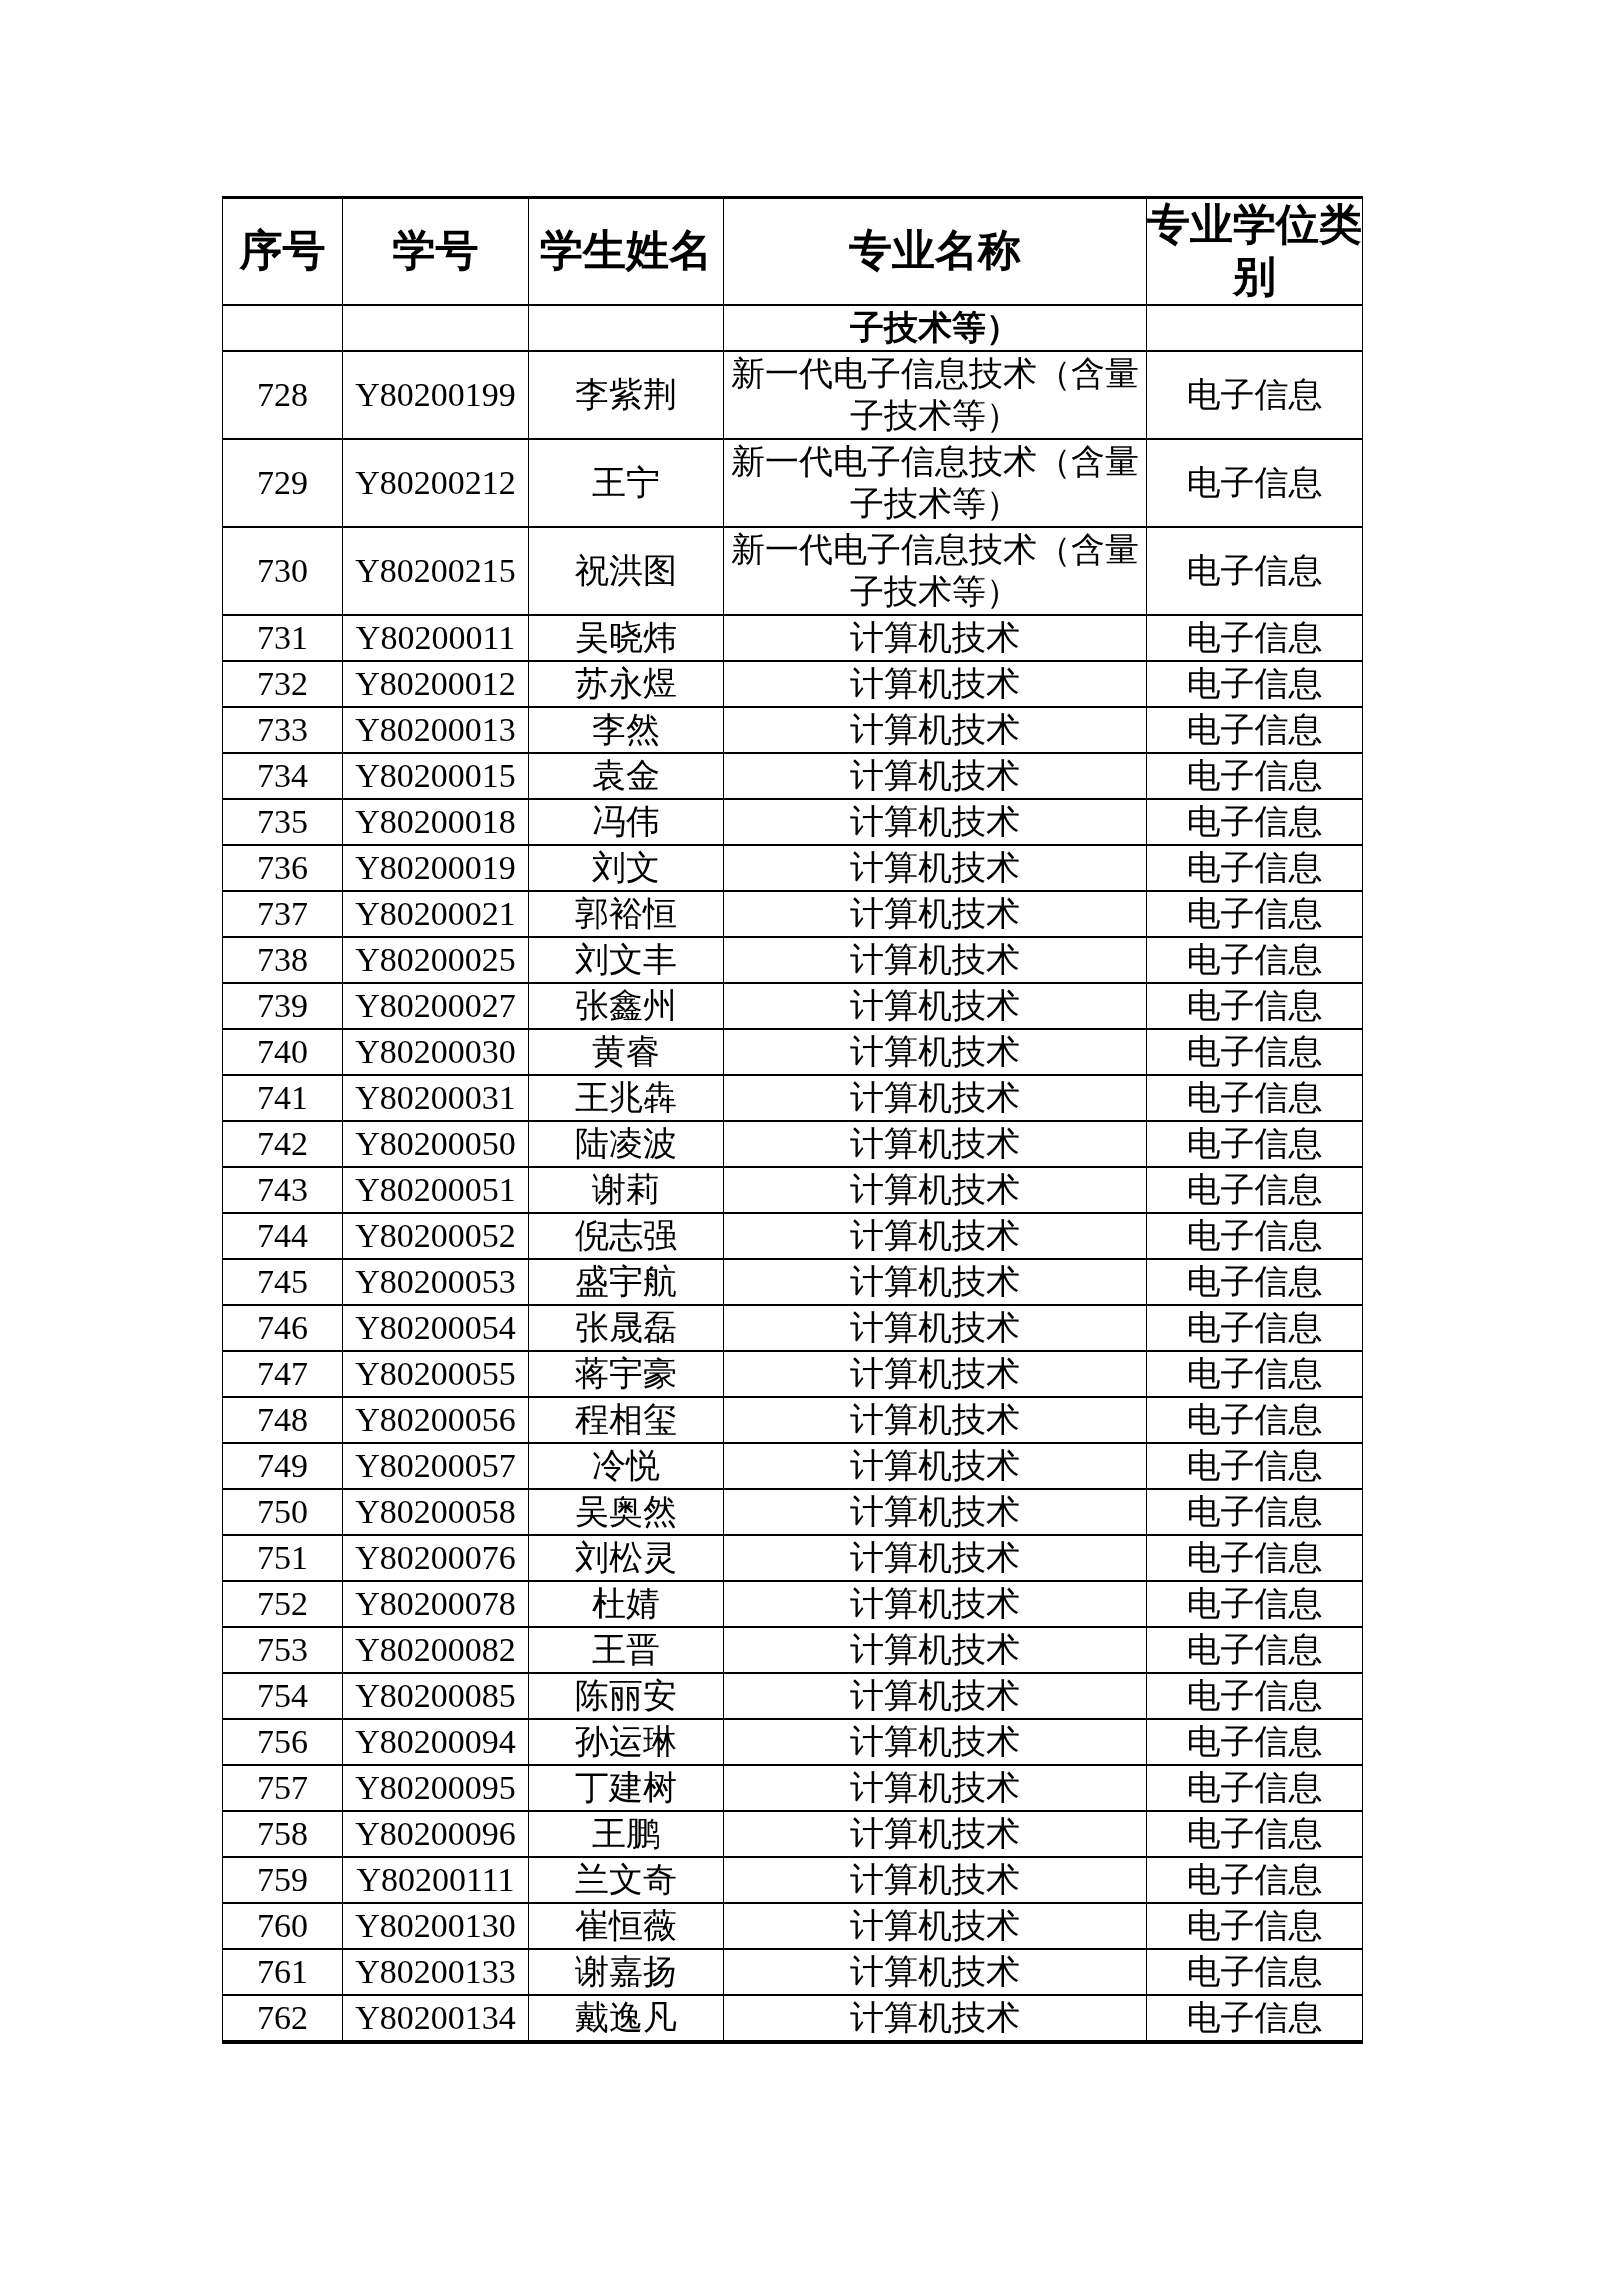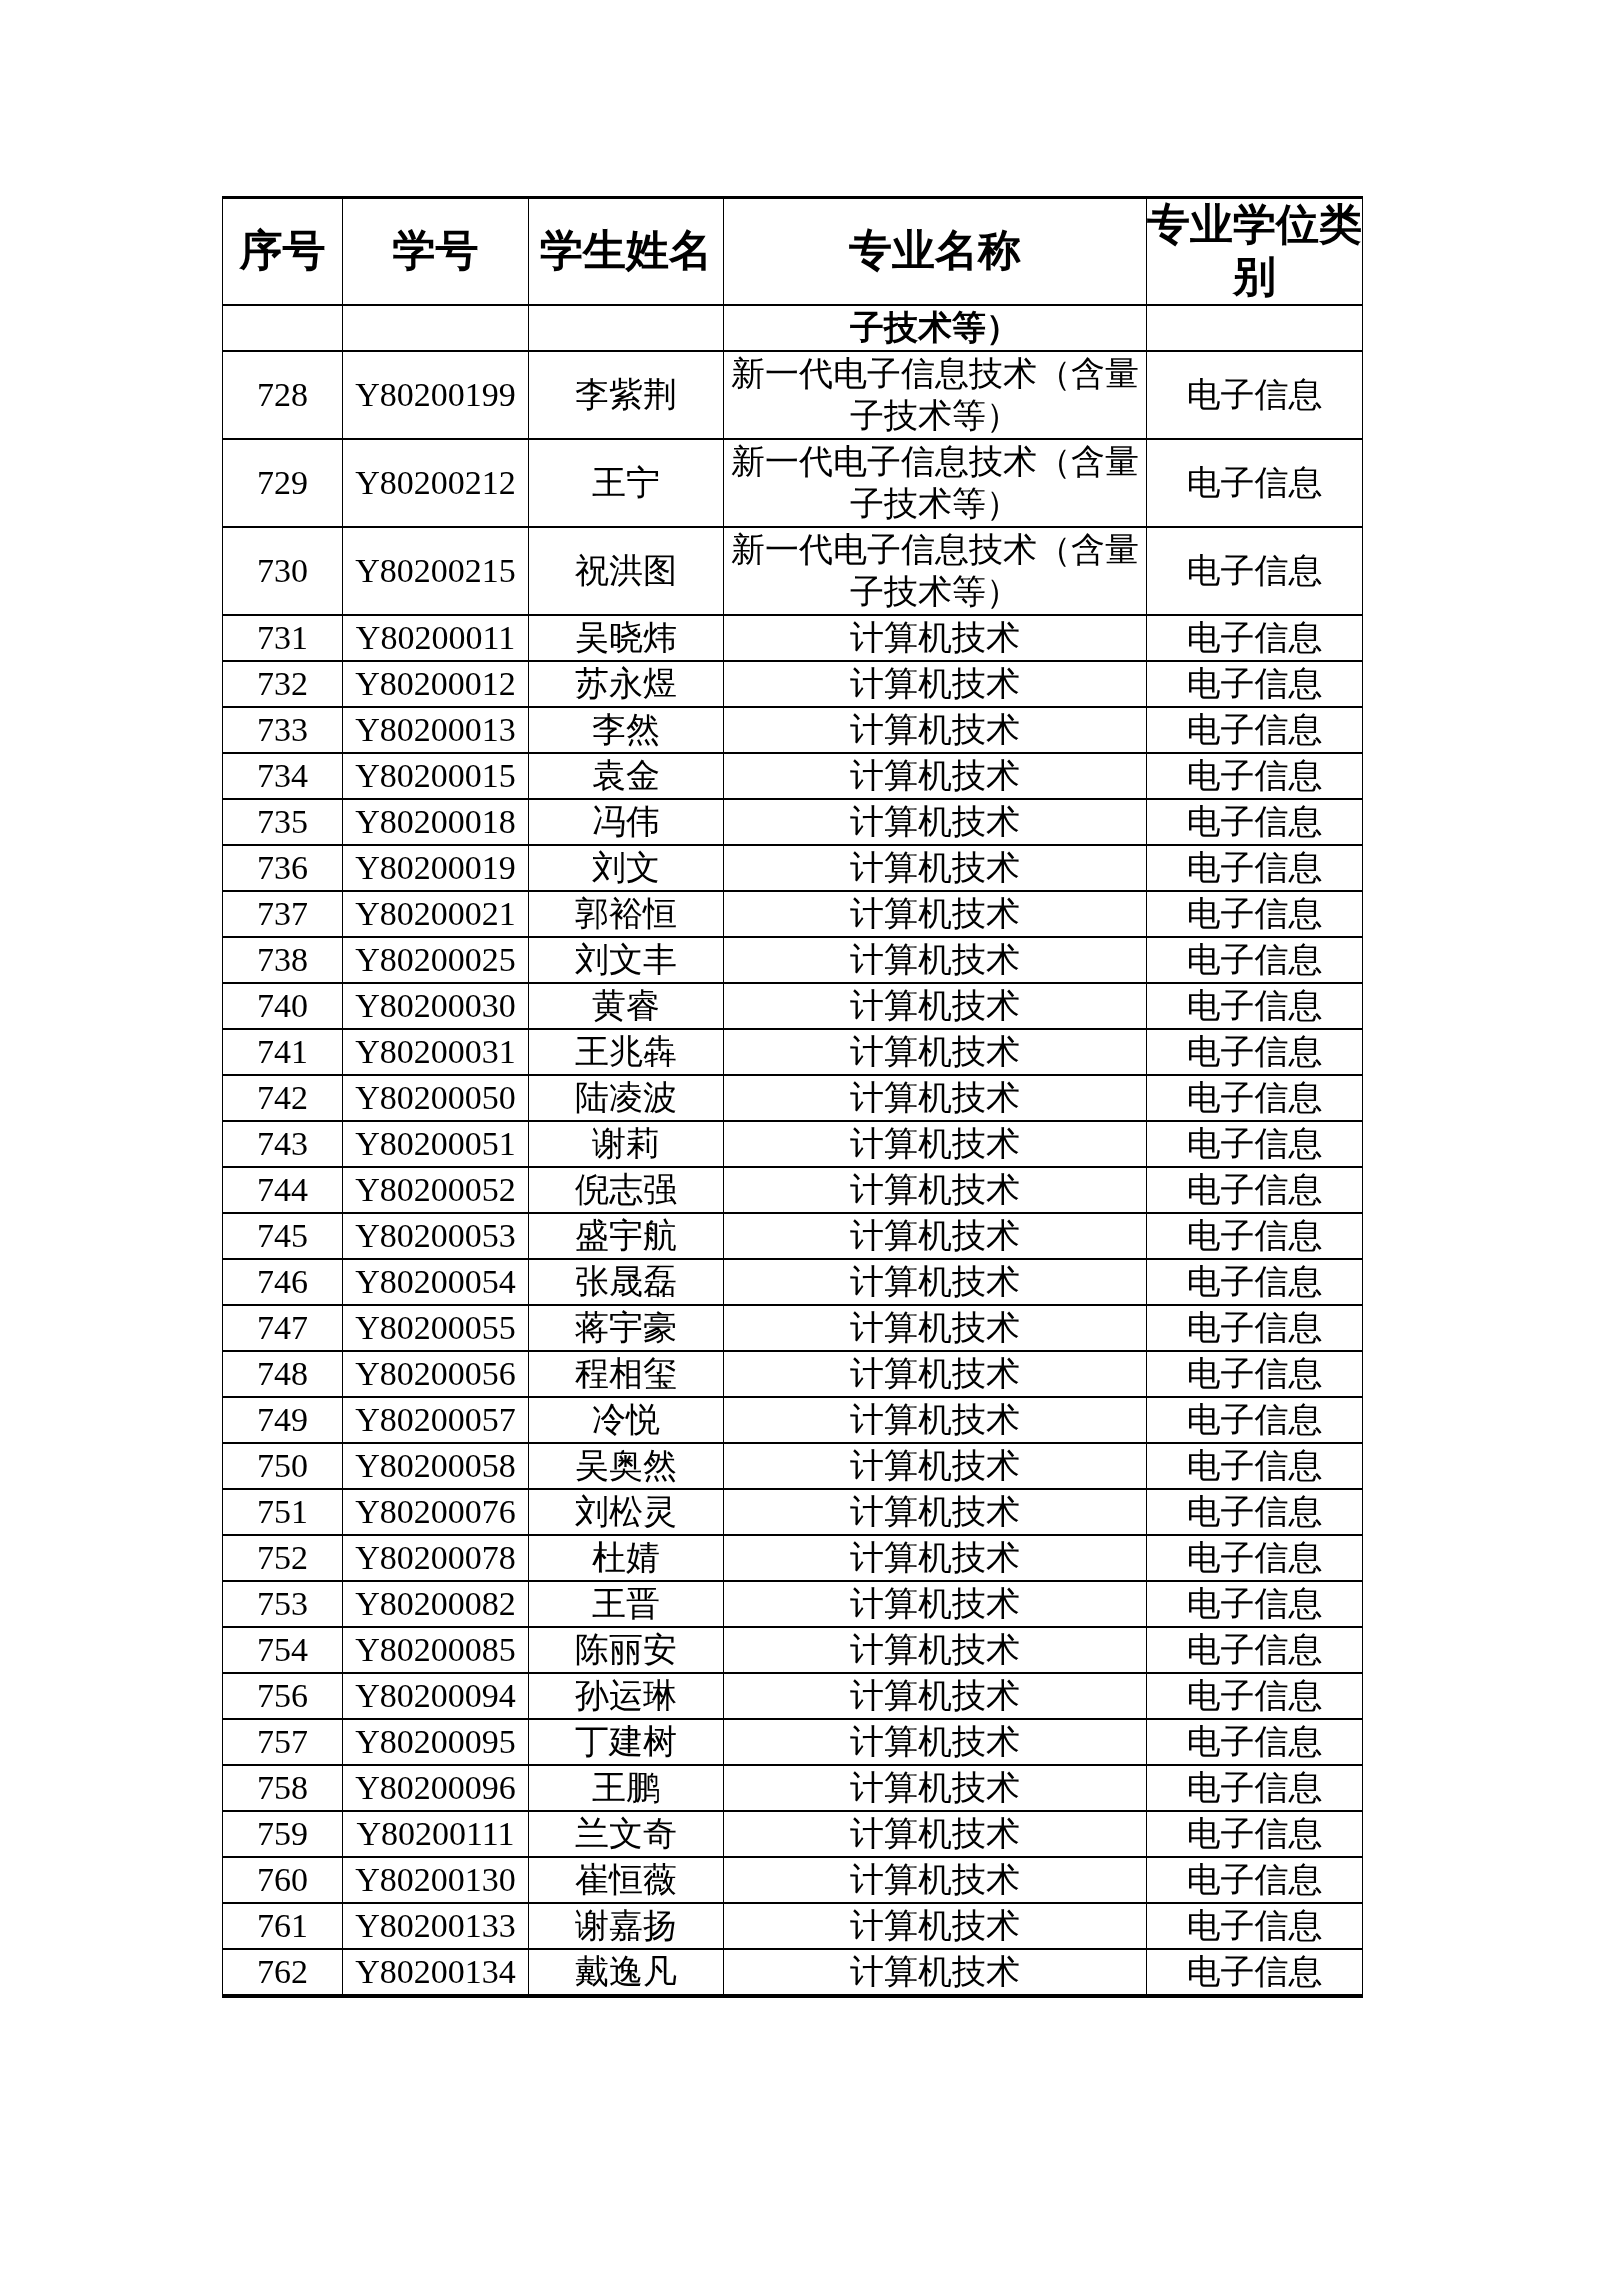--- a/index.html
+++ b/index.html
@@ -149,20 +149,27 @@
     <td class="cell-category">电子信息</td>
   </tr>
         <tr class="size-short">
     <td class="cell-seq">738</td>
     <td class="cell-id">Y80200025</td>
     <td class="cell-name">刘文丰</td>
     <td class="cell-major">计算机技术</td>
     <td class="cell-category">电子信息</td>
   </tr>
         <tr class="size-short">
+    <td class="cell-seq">739</td>
+    <td class="cell-id">Y80200027</td>
+    <td class="cell-name">张鑫州</td>
+    <td class="cell-major">计算机技术</td>
+    <td class="cell-category">电子信息</td>
+  </tr>
+        <tr class="size-short">
     <td class="cell-seq">740</td>
     <td class="cell-id">Y80200030</td>
     <td class="cell-name">黄睿</td>
     <td class="cell-major">计算机技术</td>
     <td class="cell-category">电子信息</td>
   </tr>
         <tr class="size-short">
     <td class="cell-seq">741</td>
     <td class="cell-id">Y80200031</td>
     <td class="cell-name">王兆犇</td>

